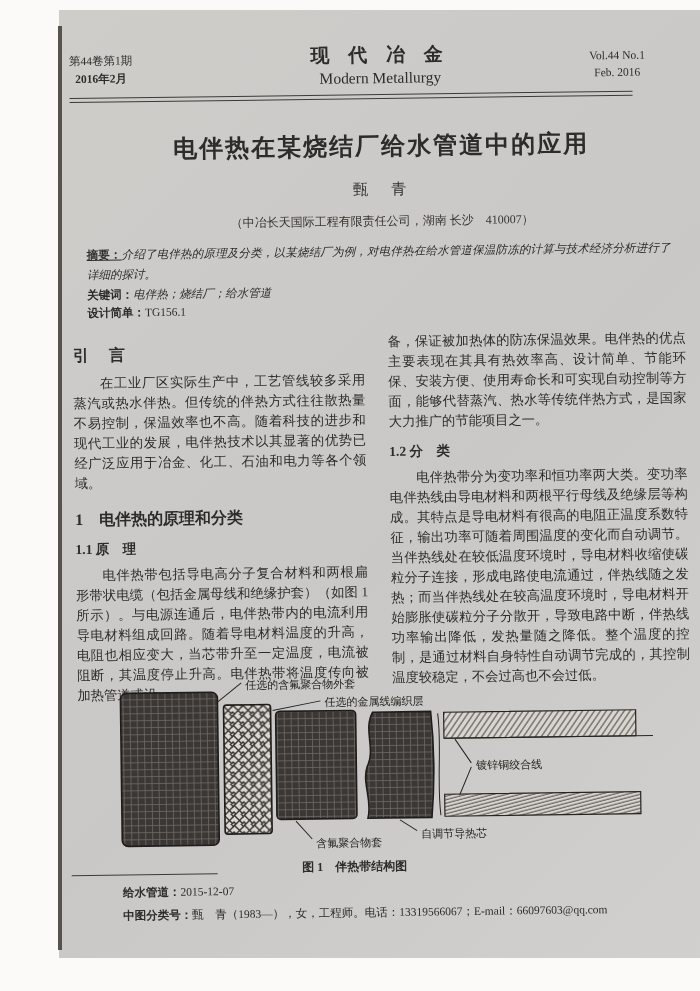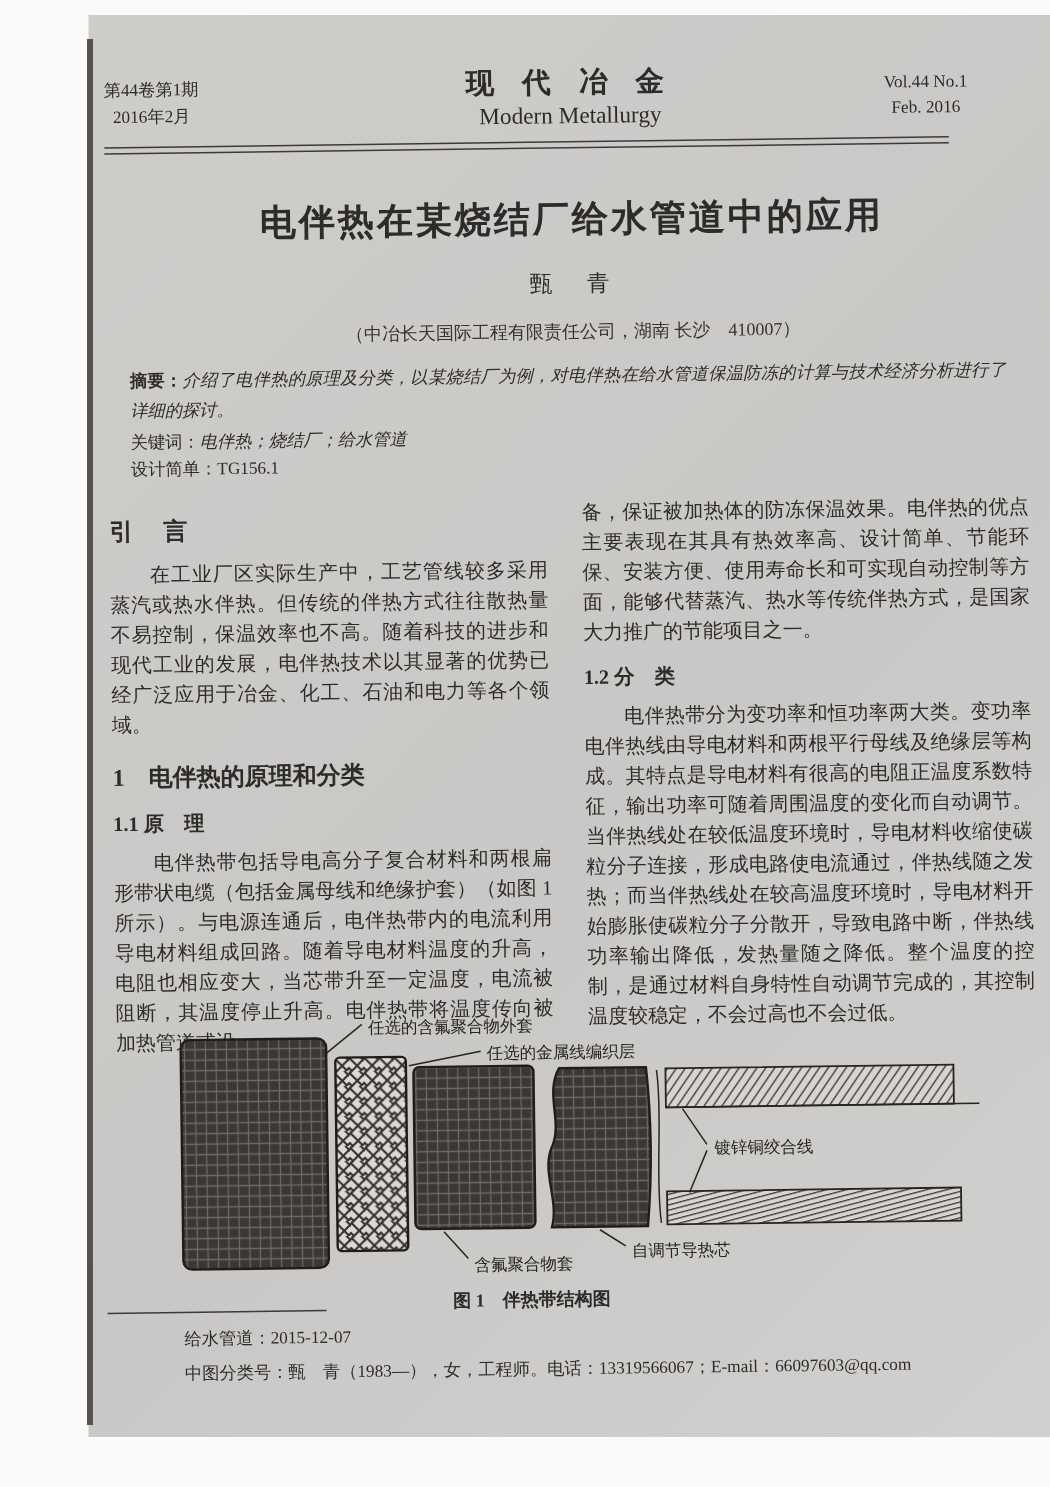--- a/index.html
+++ b/index.html
@@ -9,37 +9,37 @@
     background:linear-gradient(135deg,#cfcdca 0%,#cac8c6 55%,#d2d0ce 100%);
     font-family:"Liberation Serif","DejaVu Serif",serif;
     color:#2e2c2a;
     margin-left:29px;
   }
   .scan-edge{position:absolute;left:-1px;top:16px;width:4px;height:924px;background:#56524e;}
   .tilt{position:absolute;left:0;top:0;width:652px;height:948px;transform:rotate(-0.75deg);transform-origin:50% 45%;}
   .abs{position:absolute;}
   
   .hdr-left{left:15px;top:38px;font-size:11.5px;line-height:18px;}
-  .hdr-left div:last-child{padding-left:6px;}
+  .hdr-left div:last-child{padding-left:6px;font-weight:bold;}
   .hdr-center{left:0;top:32px;width:652px;text-align:center;}
   .jtitle-cn{font-size:19px;font-weight:bold;letter-spacing:7px;}
   .jtitle-en{font-size:15.5px;margin-top:1px;}
   .hdr-right{left:508px;top:40px;width:110px;text-align:center;font-size:11.5px;line-height:17px;}
   .rule{left:15px;top:84px;width:563px;height:5px;border-top:1.6px solid #3c3a38;border-bottom:1px solid #3c3a38;}
   
   .a-title{left:0;top:120px;width:652px;text-align:center;font-size:24px;font-weight:bold;letter-spacing:2px;}
   .a-author{left:0;top:170px;width:652px;text-align:center;font-size:15px;letter-spacing:4px;}
   .a-affil{left:0;top:203px;width:652px;text-align:center;font-size:12px;color:#37342f;}
   
   .abstract{left:30px;top:231px;width:584px;font-size:11.5px;line-height:20px;text-align:justify;}
-  .abstract .lbl{font-weight:bold;font-style:normal;}
+  .abstract .lbl{font-weight:bold;font-style:normal;text-decoration:underline;}
   .abstract .body-it{font-style:italic;}
   .kw{left:30px;top:274px;width:584px;font-size:11.5px;}
   .clc{left:30px;top:292px;width:584px;font-size:11.5px;}
-  .lbl{font-weight:normal;}
+  .lbl{font-weight:bold;}
   .it{font-style:italic;}
   
   .col{position:absolute;top:322px;font-size:13.3px;line-height:20px;text-align:justify;}
   .col-left{left:15px;width:292px;}
   .col-right{left:330px;width:298px;}
   .col p{margin:0;text-indent:2em;}
   .col p.noindent{text-indent:0;}
   .h-intro{font-size:16px;font-weight:bold;letter-spacing:2px;margin:10px 0 8px 0;}
   .h-sec1{font-size:16px;font-weight:bold;margin:16px 0 10px 0;}
   .h-sub{font-size:13.5px;font-weight:bold;margin:10px 0 6px 0;}

